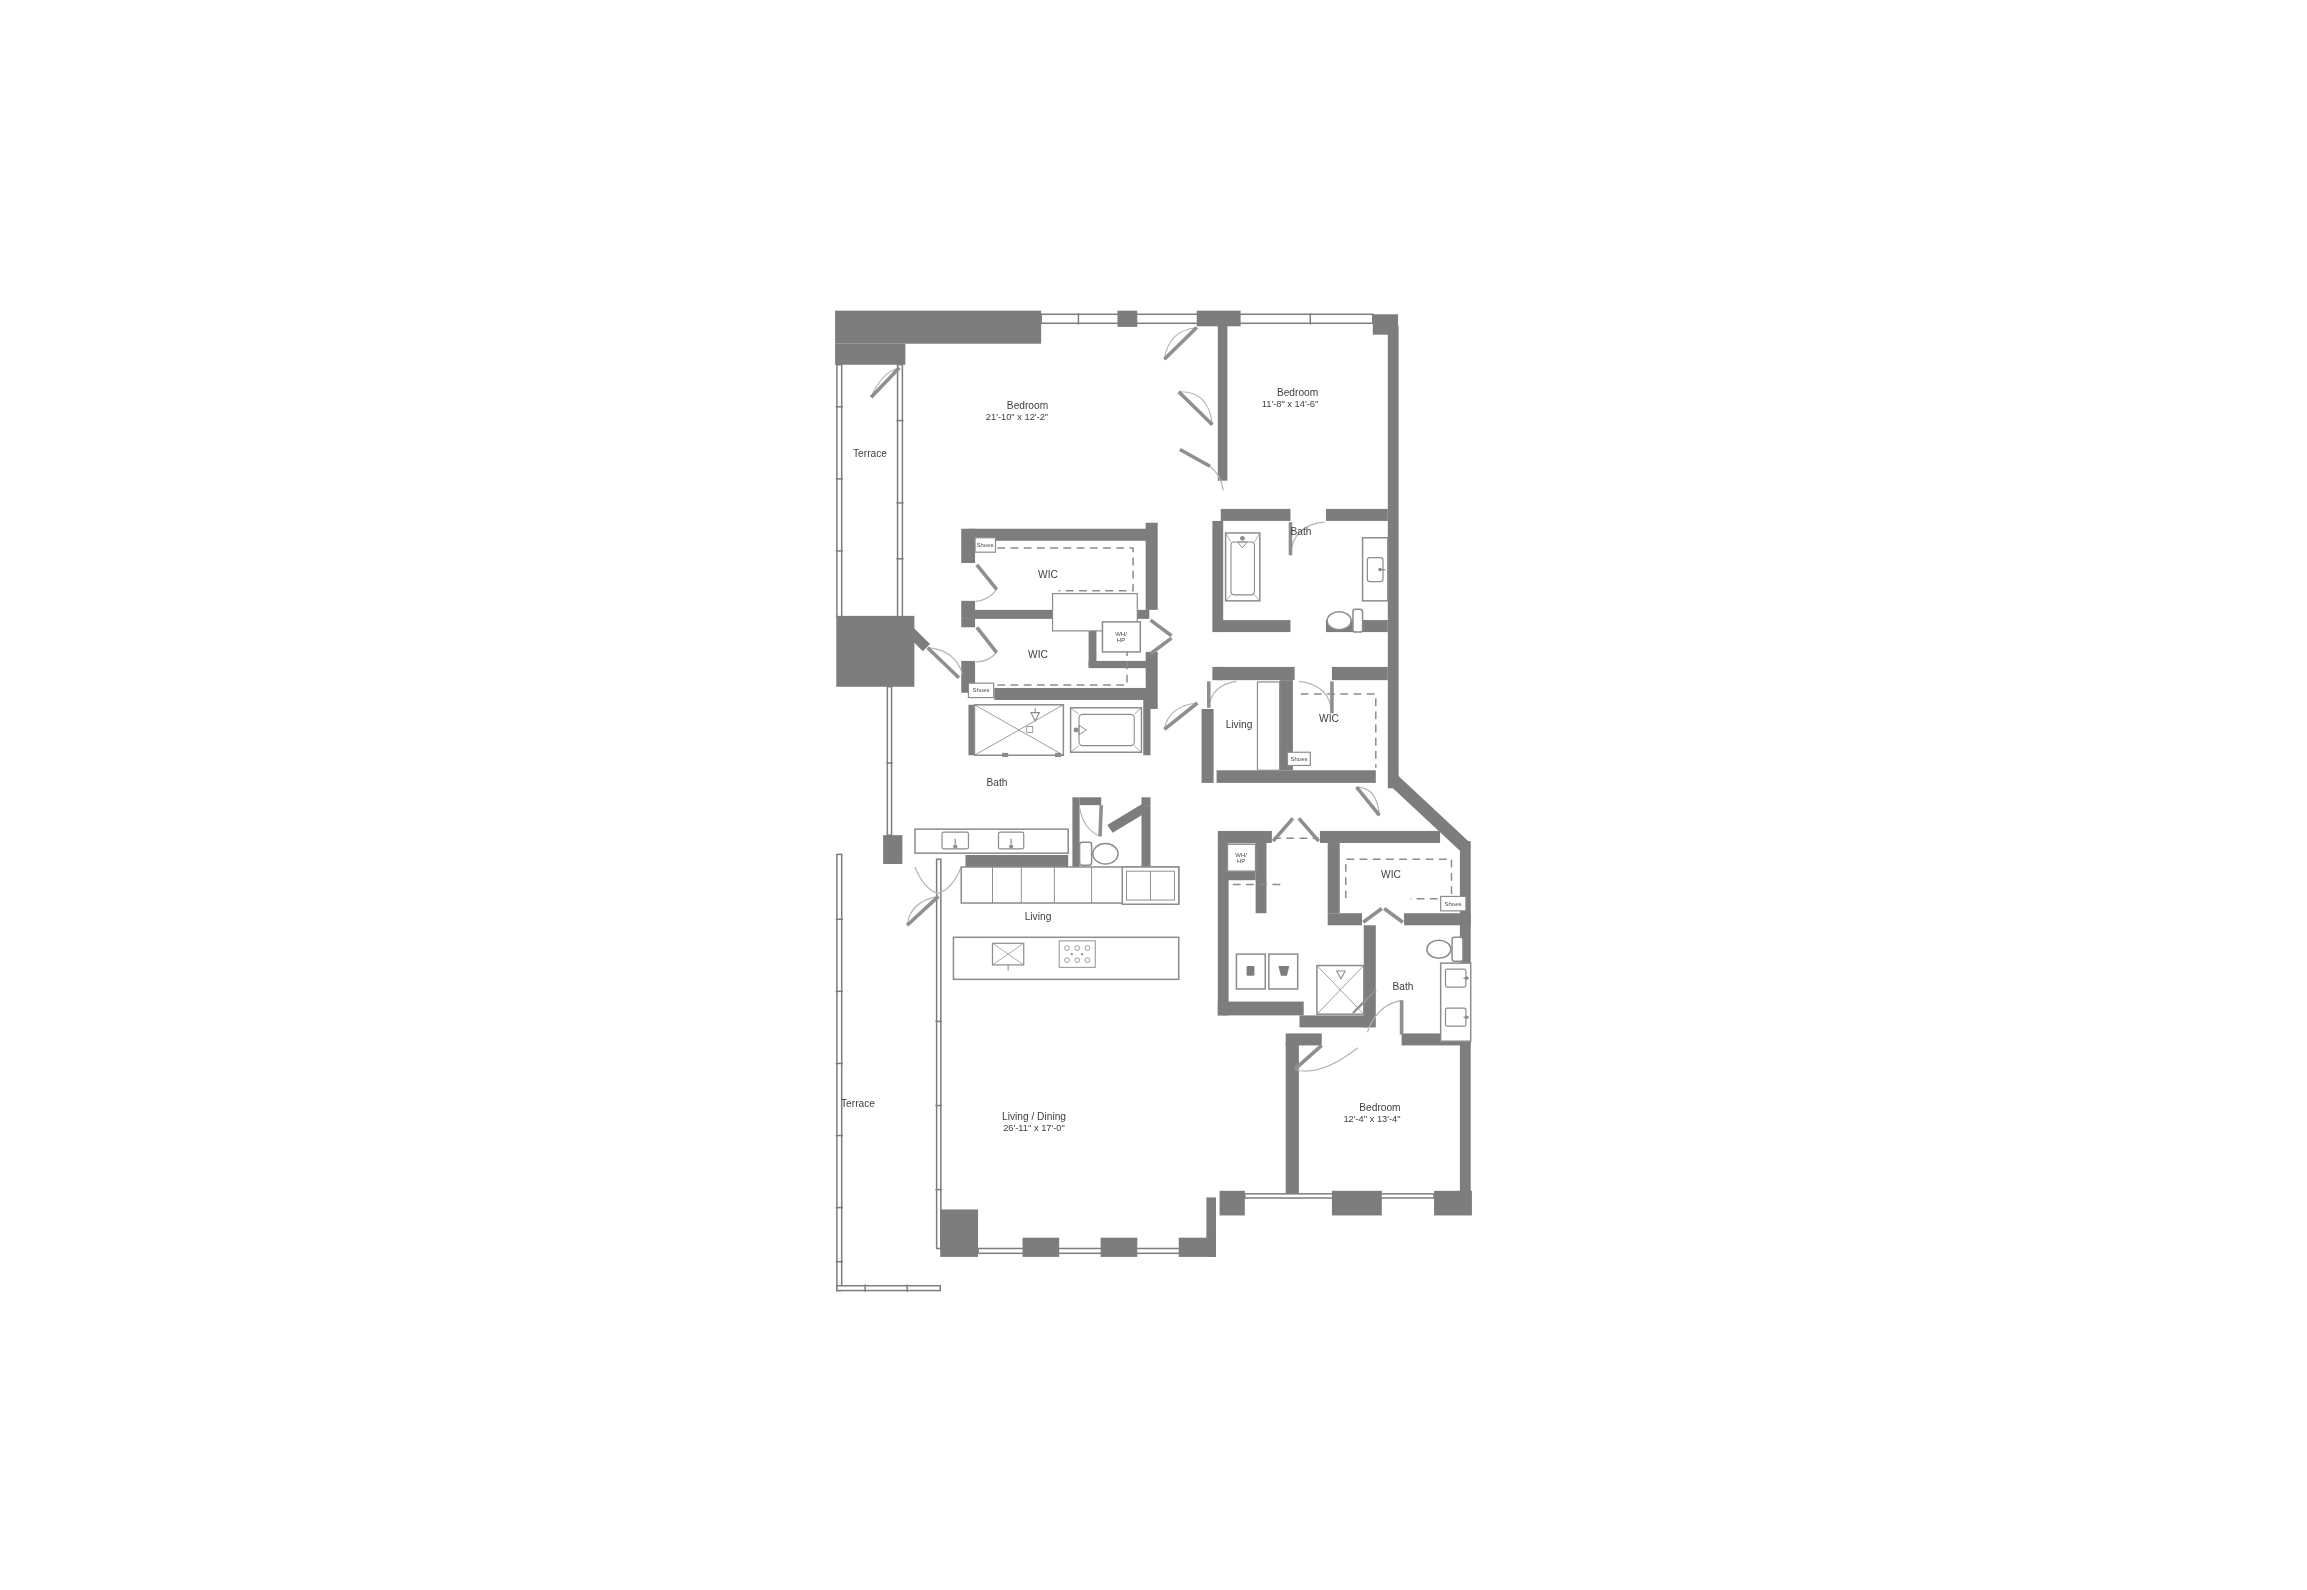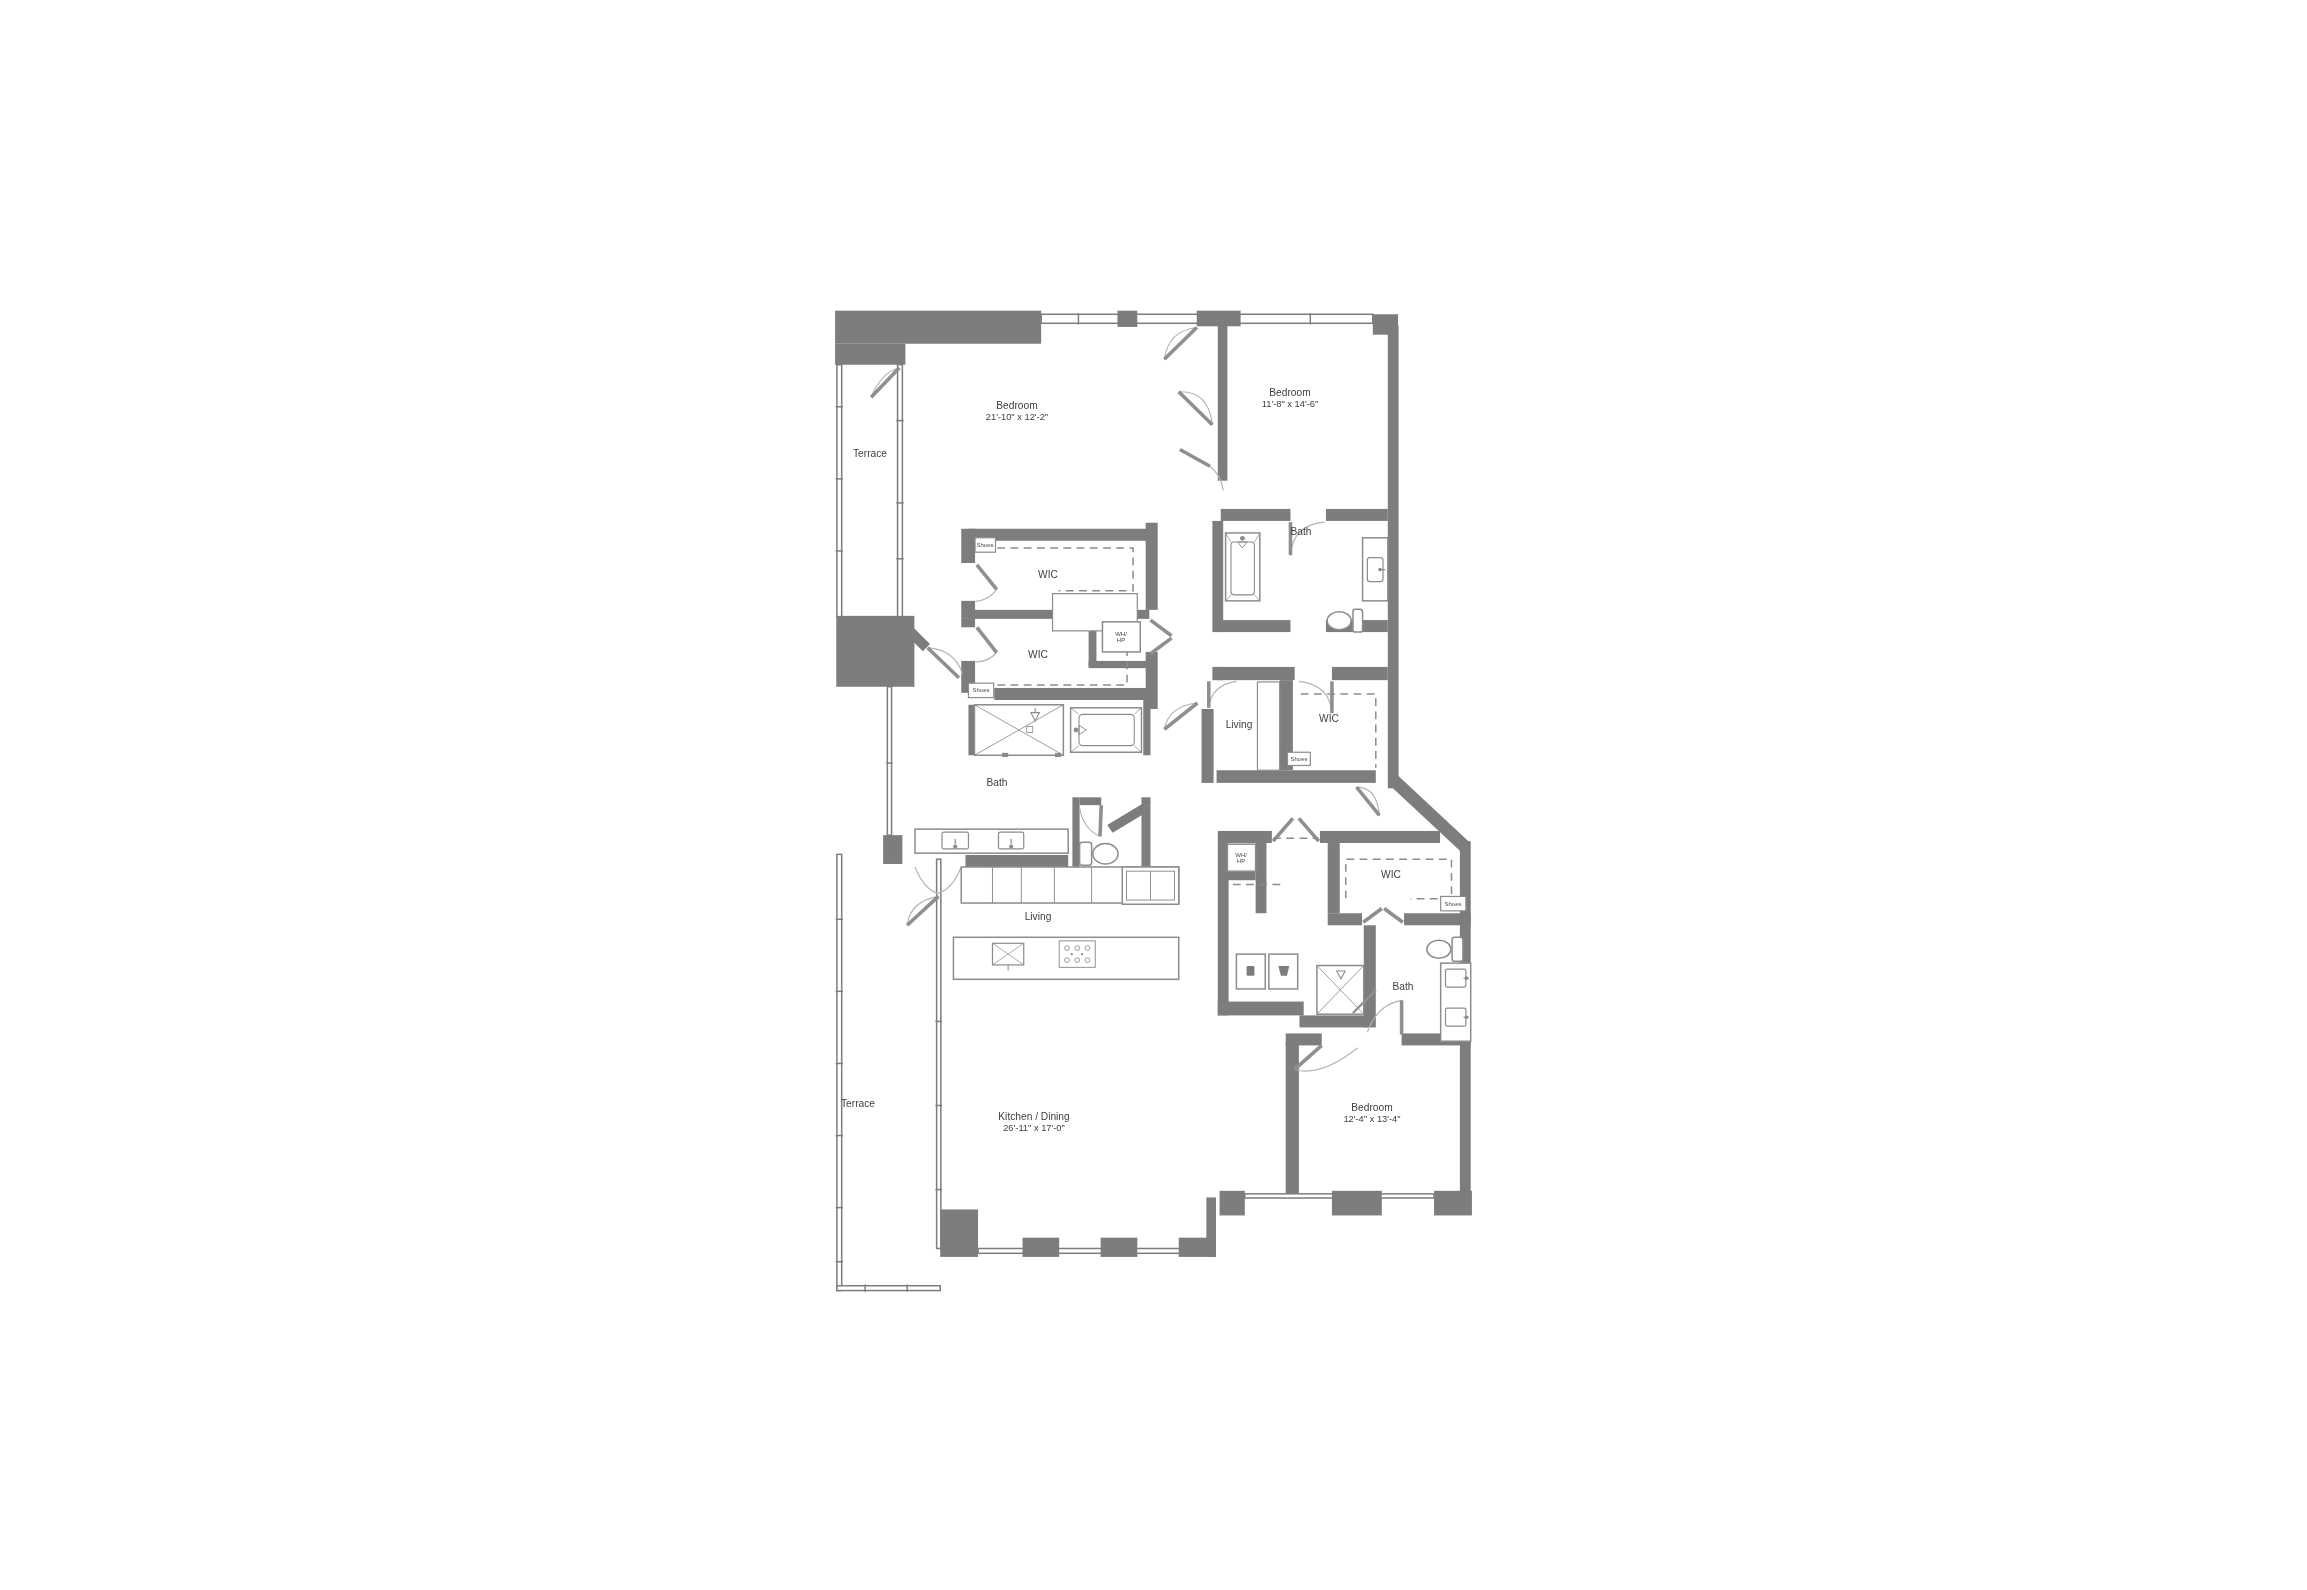--- a/index.html
+++ b/index.html
@@ -1,21 +1,21 @@
 <!DOCTYPE html>
 <html style="font-size:9.6px"><head>
 <meta charset="utf-8">
 <style>
   html,body{margin:0;padding:0;background:#ffffff;}
   #canvas{position:relative;width:2307px;height:1591px;background:#ffffff;overflow:hidden;
           font-family:"Liberation Sans", sans-serif;}
   #plan-svg{position:absolute;left:0;top:0;width:2307px;height:1591px;}
   .lbl{position:absolute;transform:translate(-50%,-50%);color:#3e3e3e;white-space:nowrap;
        text-align:center;line-height:1.28;}
-  .room{font-size:10.2px;}
+  .room{font-size:10.2px;text-align:right;}
   .dims{font-size:9.3px;}
   .sm{font-size:6px;line-height:6.3px;color:#4a4a4a;}
 </style>
 </head>
 <body>
 
 <div id="canvas">
 
 <svg id="plan-svg" viewBox="0 0 3840 2648">
 
@@ -324,21 +324,21 @@
   </div>
   <div class="lbl" style="left:1290px;top:398px">
     <div class="room">Bedroom</div>
     <div class="dims">11'-8" x 14'-6"</div>
   </div>
   <div class="lbl" style="left:1372px;top:1113px">
     <div class="room">Bedroom</div>
     <div class="dims">12'-4" x 13'-4"</div>
   </div>
   <div class="lbl" style="left:1034px;top:1122px">
-    <div class="room">Kitchen / Dining</div>
+    <div class="room">Living / Dining</div>
     <div class="dims">26'-11" x 17'-0"</div>
   </div>
   <div class="lbl room" style="left:1038px;top:917px">Living</div>
   <div class="lbl room" style="left:1239px;top:725px">Living</div>
   <div class="lbl room" style="left:870px;top:454px">Terrace</div>
   <div class="lbl room" style="left:858px;top:1104px">Terrace</div>
   <div class="lbl room" style="left:997px;top:783px">Bath</div>
   <div class="lbl room" style="left:1301px;top:532px">Bath</div>
   <div class="lbl room" style="left:1403px;top:987px">Bath</div>
   <div class="lbl room" style="left:1048px;top:575px">WIC</div>

